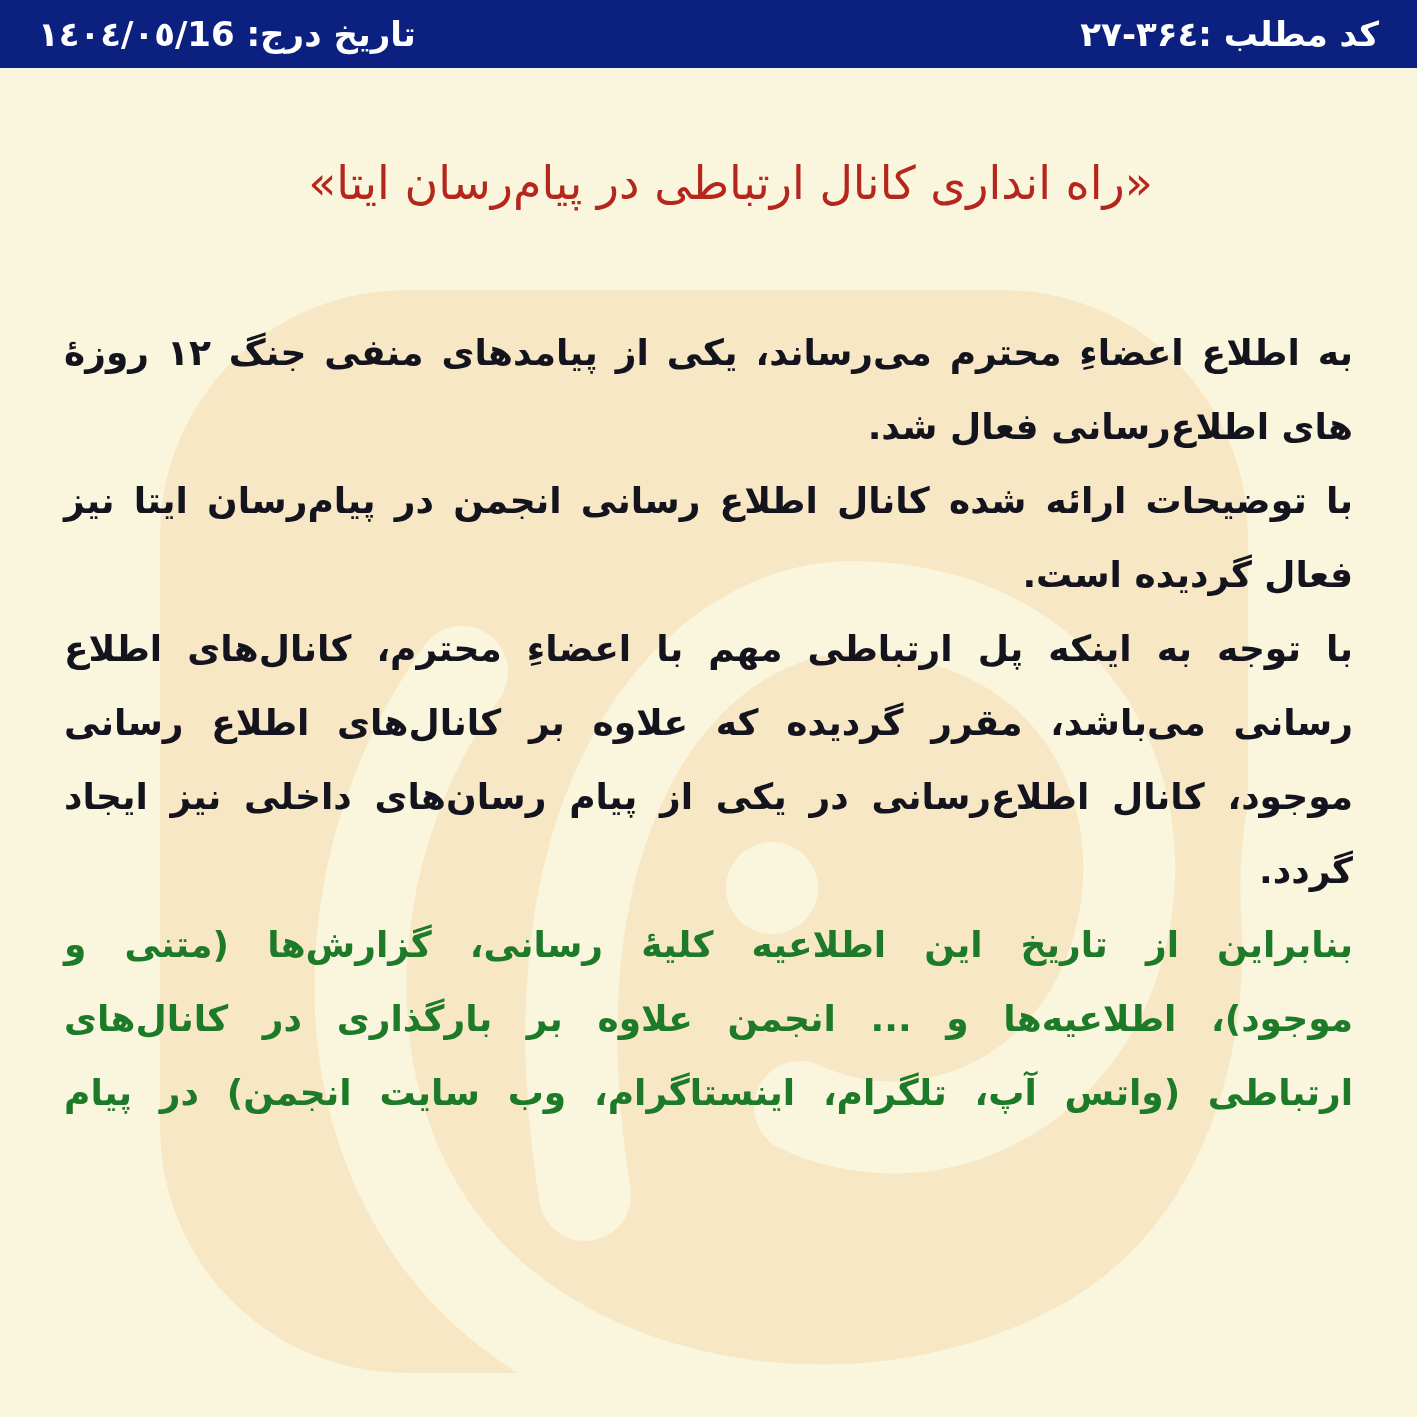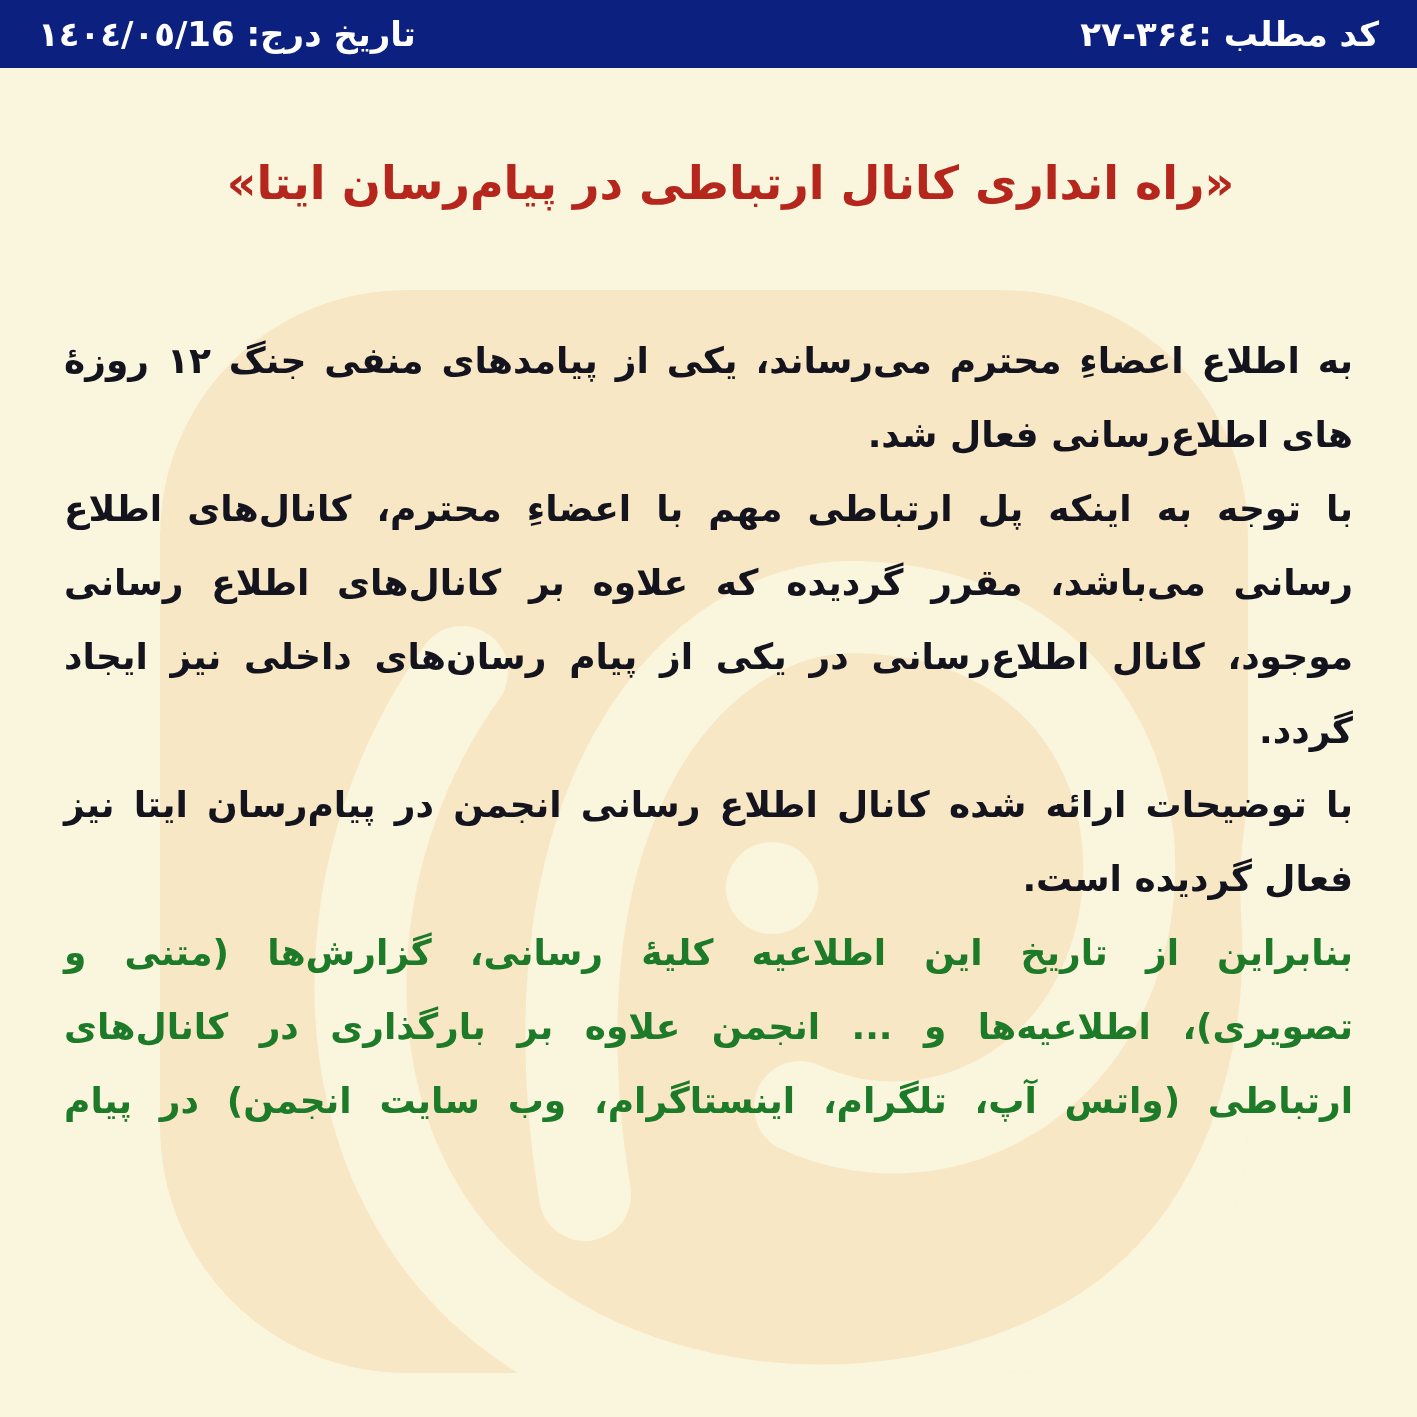--- a/index.html
+++ b/index.html
@@ -32,26 +32,26 @@
     color:var(--c-topbar-text);
     display:flex;justify-content:space-between;align-items:center;
     padding:0 38px;
     font-size:34px;font-weight:bold;
     z-index:3;
   }
   .title{
     position:absolute;top:156px;left:0;right:0;
     text-align:center;
     color:var(--c-title);
-    font-size:46px;font-weight:bold;
+    font-size:46px;font-weight:normal;
     z-index:2;
     padding-left:44px;
   }
   .bodytext{
-    position:absolute;top:324px;right:64px;left:64px;
+    position:absolute;top:316px;right:64px;left:64px;
     z-index:2;
   }
   .line{
     font-size:36px;font-weight:bold;
     color:var(--c-body);
     line-height:74px;height:74px;
     text-align:justify;
     text-align-last:justify;
   }
   .line.last{
@@ -90,31 +90,31 @@
   <div class="title">«راه انداری کانال ارتباطی در پیام‌رسان ایتا»</div>
 
   <div class="bodytext">
 
     <div class="para">
       <div class="line">به اطلاع اعضاءِ محترم می‌رساند، یکی از پیامدهای منفی جنگ ١٢ روزهٔ</div>
       <div class="line last">های اطلاع‌رسانی فعال شد.</div>
     </div>
 
     <div class="para">
+      <div class="line">با توضیحات ارائه شده کانال اطلاع رسانی انجمن در پیام‌رسان ایتا نیز</div>
+      <div class="line last">فعال گردیده است.</div>
+    </div>
+
+    <div class="para">
       <div class="line">با توجه به اینکه پل ارتباطی مهم با اعضاءِ محترم، کانال‌های اطلاع</div>
       <div class="line">رسانی می‌باشد، مقرر گردیده که علاوه بر کانال‌های اطلاع رسانی</div>
       <div class="line">موجود، کانال اطلاع‌رسانی در یکی از پیام رسان‌های داخلی نیز ایجاد</div>
       <div class="line last">گردد.</div>
     </div>
 
-    <div class="para">
-      <div class="line">با توضیحات ارائه شده کانال اطلاع رسانی انجمن در پیام‌رسان ایتا نیز</div>
-      <div class="line last">فعال گردیده است.</div>
-    </div>
-
     <div class="para green">
       <div class="line">بنابراین از تاریخ این اطلاعیه کلیهٔ رسانی، گزارش‌ها (متنی و</div>
-      <div class="line">تصویری)، اطلاعیه‌ها و ... انجمن علاوه بر بارگذاری در کانال‌های</div>
+      <div class="line">موجود)، اطلاعیه‌ها و ... انجمن علاوه بر بارگذاری در کانال‌های</div>
       <div class="line">ارتباطی (واتس آپ، تلگرام، اینستاگرام، وب سایت انجمن) در پیام</div>
     </div>
 
   </div>
 </div>
 
 </body></html>

